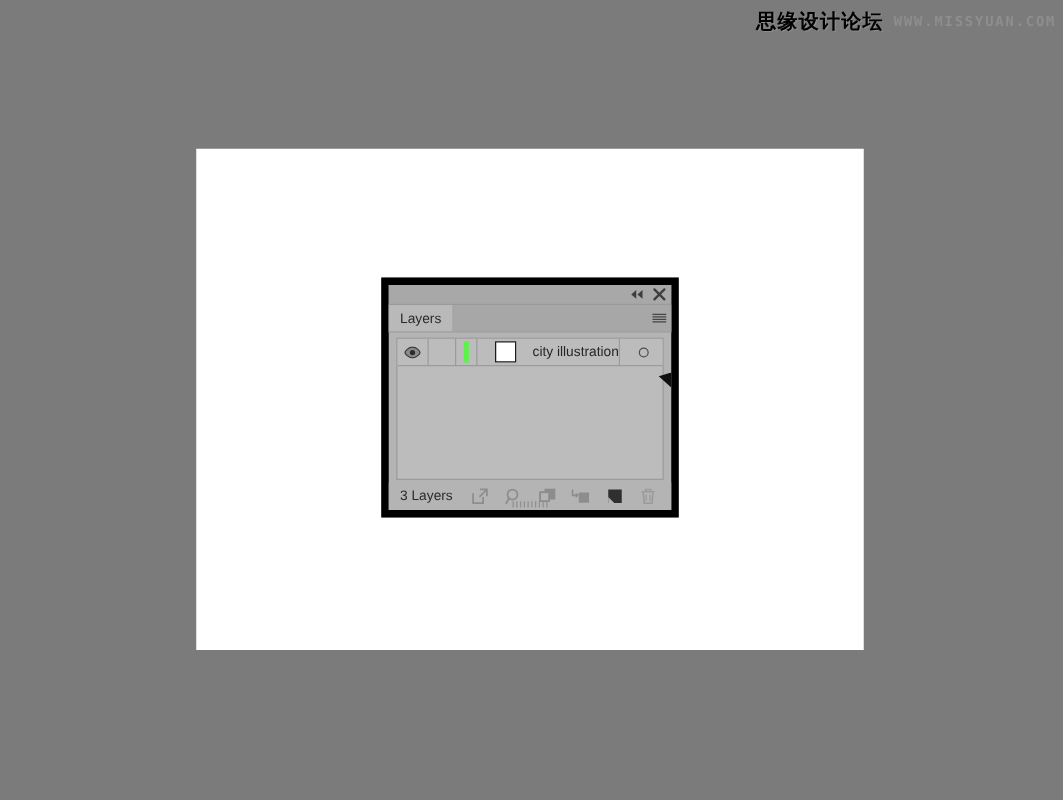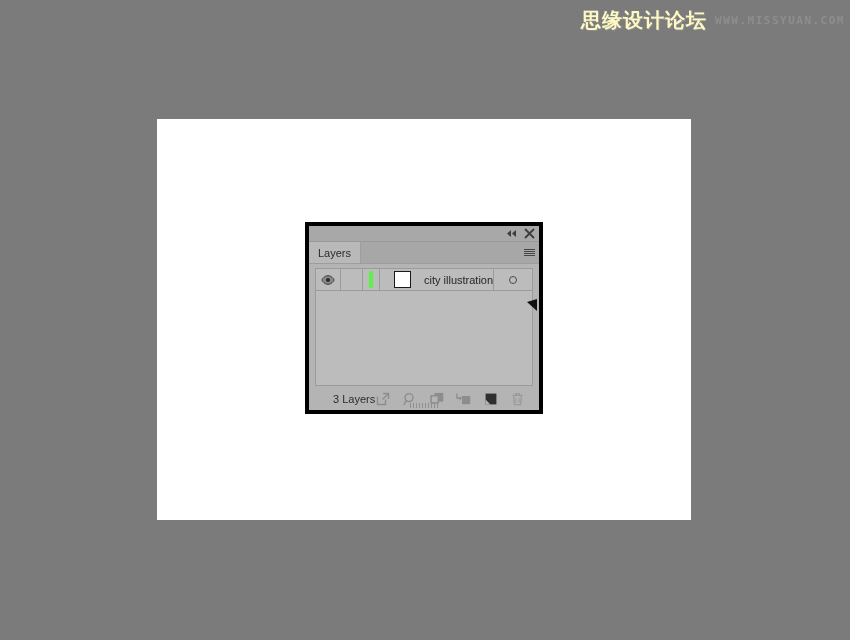--- a/index.html
+++ b/index.html
@@ -27,24 +27,24 @@
     position: absolute;
     top: 7px;
     right: 5px;
     display: flex;
     align-items: center;
     gap: 8px;
     user-select: none;
   }
   #watermark .wm-cn {
     font-family: "DejaVu Sans", sans-serif;
-    font-size: 20px;
+    font-size: 16px;
     font-weight: bold;
     letter-spacing: 1px;
-    color: #fef9c3;
+    color: #000000;
     text-shadow: 1px 1px 0 #8c8c8c;
   }
   #watermark .wm-en {
     font-family: "DejaVu Sans Mono", monospace;
     font-size: 11px;
     font-weight: bold;
     letter-spacing: 1.5px;
     color: #8e8e8e;
   }
 
@@ -59,21 +59,21 @@
   }
 
   
   #layers-panel {
     position: absolute;
     left: 305px;
     top: 222px;
     width: 238px;
     height: 192px;
     background: #b4b4b4;
-    border: 4px solid #000000;
+    border: 6px solid #000000;
     box-sizing: border-box;
     font-size: 11px;
     color: #262626;
     display: flex;
     flex-direction: column;
     justify-content: space-between;
   }
 
   
   .panel-titlebar {
@@ -234,21 +234,21 @@
     flex: 1;
     background: #bcbcbc;
   }
 
   
   .panel-footer {
     height: 22px;
     flex: none;
     display: flex;
     align-items: center;
-    padding: 0 24px;
+    padding: 0 9px;
     box-sizing: border-box;
     background: #b4b4b4;
   }
   .footer-count {
     font-size: 11px;
     color: #2b2b2b;
     white-space: nowrap;
   }
   .footer-tools {
     flex: 1;

